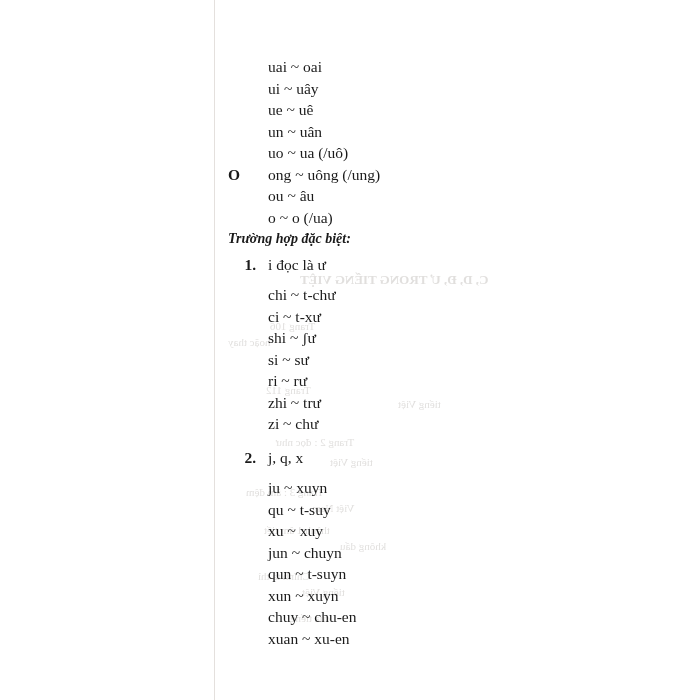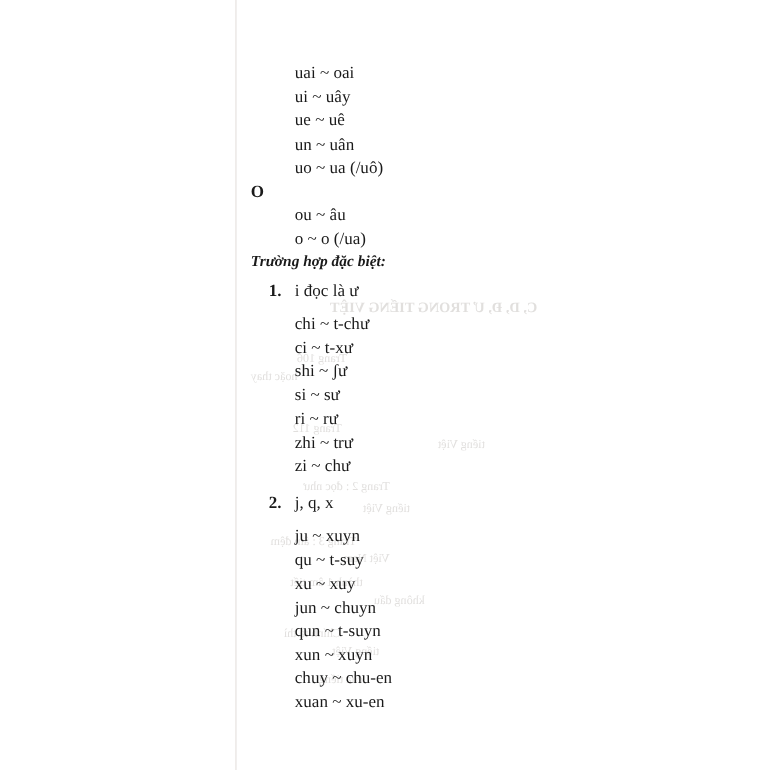--- a/index.html
+++ b/index.html
@@ -146,20 +146,21 @@
       <div class="marker-row">
         <span class="marker"></span>
         <span class="marker-text">un ~ uân</span>
       </div>
       <div class="marker-row">
         <span class="marker"></span>
         <span class="marker-text">uo ~ ua (/uô)</span>
       </div>
       <div class="marker-row">
         <span class="marker">O</span>
+        <span class="marker-text">ong ~ uông (/ung)</span>
       </div>
       <div class="marker-row">
         <span class="marker"></span>
         <span class="marker-text">ou ~ âu</span>
       </div>
       <div class="marker-row">
         <span class="marker"></span>
         <span class="marker-text">o ~ o (/ua)</span>
       </div>
     </div>

